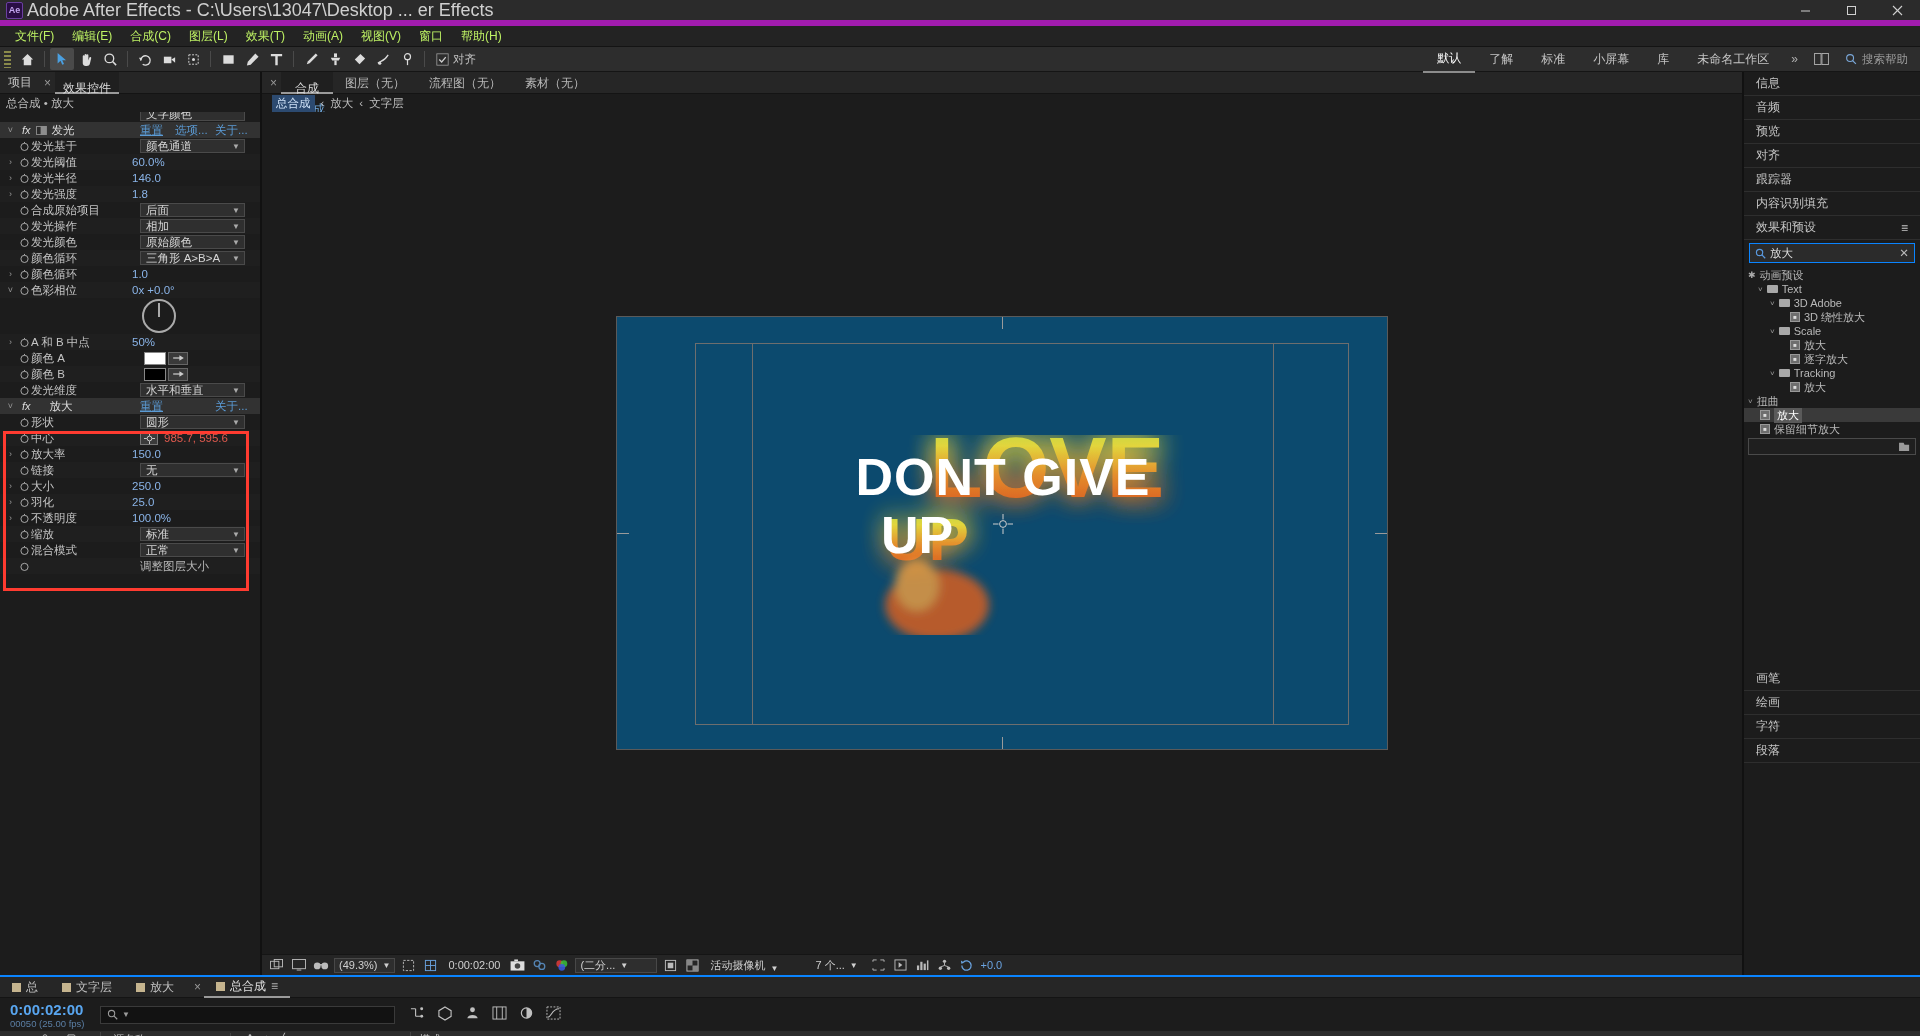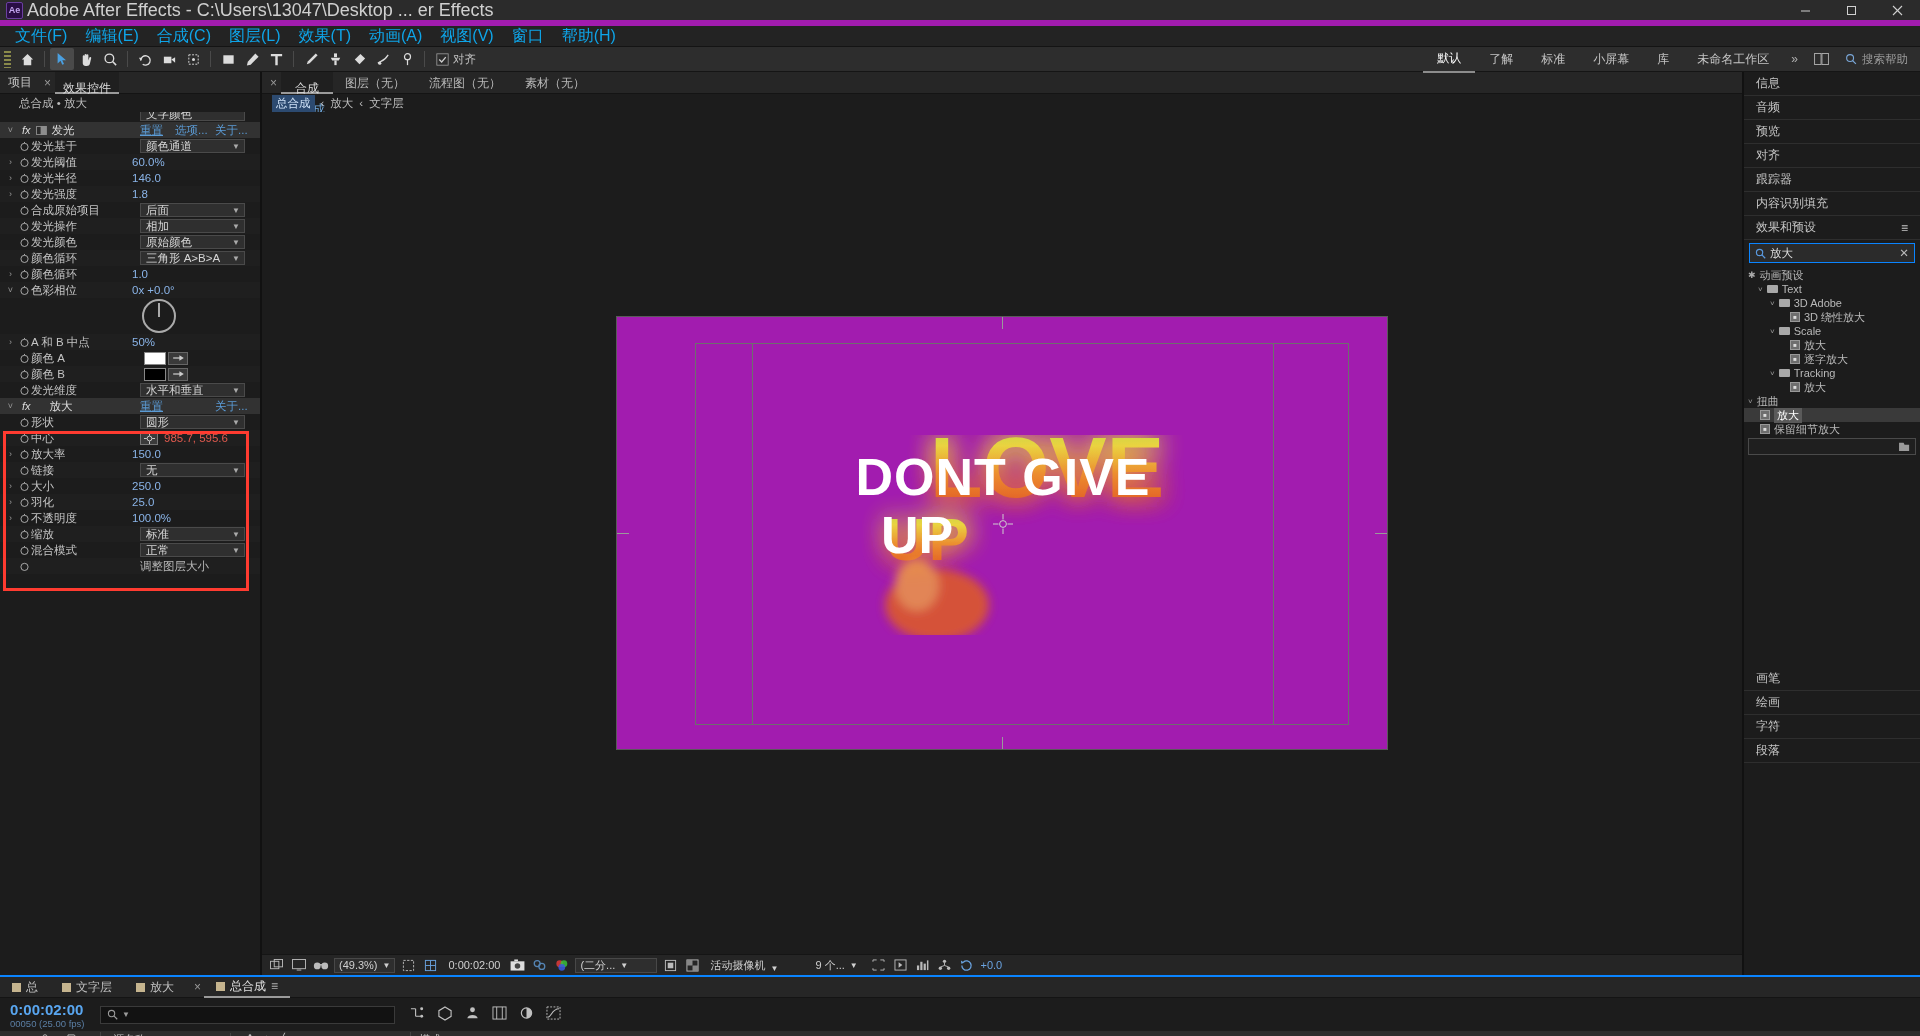--- a/index.html
+++ b/index.html
@@ -15,21 +15,21 @@
   
   #titlebar{height:26px;background:#2b2b2b;display:flex;align-items:center;border-bottom:6px solid #a21caf;}
   #ae-logo{width:17px;height:17px;margin-left:6px;background:#2a0d45;border:1px solid #6a3fa0;border-radius:2px;
            color:#c4a6ef;font-size:9px;font-weight:bold;display:flex;align-items:center;justify-content:center;}
   #title-text{margin-left:4px;color:#d0d0d0;font-size:18px;}
   #win-btns{margin-left:auto;display:flex;height:26px;}
   .win-btn{width:46px;height:26px;display:flex;align-items:center;justify-content:center;color:#d0d0d0;font-size:13px;}
 
   
   #menubar{height:21px;background:#232323;display:flex;align-items:center;padding-left:6px;border-bottom:1px solid #141414;}
-  .menu-item{padding:2px 9px;color:#0ea5e9;font-size:16px;}
+  .menu-item{padding:2px 9px;color:#bef264;font-size:12px;}
 
   
   #toolbar{height:25px;background:#2d2d2d;display:flex;align-items:center;border-bottom:1px solid #151515;position:relative;}
   #grip{width:7px;height:17px;margin:0 4px;background:
      repeating-linear-gradient(to bottom,#8a8a4a 0 2px,transparent 2px 4px);}
   .tool{width:24px;height:22px;display:flex;align-items:center;justify-content:center;color:#ccc;}
   .tool svg{display:block;}
   .tool.active{background:#4a4a4a;border-radius:2px;}
   .tsep{width:1px;height:16px;background:#4a4a4a;margin:0 5px;}
   #snap{display:flex;align-items:center;gap:4px;margin-left:6px;color:#c0c0c0;font-size:11.5px;}
@@ -43,21 +43,21 @@
   
   #work{display:flex;height:903px;}
 
   
   #left{width:262px;background:#1c1c1c;border-right:2px solid #111;display:flex;flex-direction:column;}
   .panel-tabs{height:22px;background:#262626;display:flex;align-items:center;font-size:12px;border-bottom:1px solid #141414;}
   .ptab{display:flex;align-items:center;gap:4px;padding:0 8px;height:22px;color:#c0c0c0;}
   .ptab.active{color:#dcdcdc;border-bottom:2px solid #9a9a9a;background:#1f1f1f;flex-direction:column;}
   .sq{width:9px;height:9px;background:#c5b48e;display:inline-block;}
   .hl-blue{color:#6fa8dc;}
-  #ec-bread{height:18px;display:flex;align-items:center;padding-left:19px;font-size:11.5px;color:#bdbdbd;gap:5px;background:#1c1c1c;}
+  #ec-bread{height:18px;display:flex;align-items:center;padding-left:6px;font-size:11.5px;color:#bdbdbd;gap:5px;background:#1c1c1c;}
   #ec-body{flex:1;overflow:hidden;position:relative;background:#1c1c1c;}
   .fxhdr{display:flex;align-items:center;height:16px;background:#323232;font-size:11.5px;padding-left:4px;gap:5px;}
   .prow{display:flex;align-items:center;height:16px;font-size:11.5px;padding-left:4px;}
   .prow:nth-child(even){background:#1f1f1f;}
   .twirl{width:13px;text-align:center;color:#9a9a9a;font-size:9px;}
   .stopw{width:14px;display:flex;align-items:center;justify-content:center;}
   .pname{color:#c4c4c4;white-space:nowrap;}
   .pval{position:absolute;left:132px;color:#8ab4e8;font-size:11.5px;}
   .pdrop{position:absolute;left:140px;width:105px;height:14px;background:#2f2f2f;border:1px solid #4a4a4a;
          color:#d5d5d5;font-size:11.5px;padding-left:5px;line-height:13px;display:flex;align-items:center;justify-content:space-between;padding-right:4px;}
@@ -71,21 +71,21 @@
   .xybtn{position:absolute;left:140px;width:18px;height:14px;background:#3b3b3b;border:1px solid #777;
          display:flex;align-items:center;justify-content:center;}
 
   
   #center{flex:1;background:#1c1c1c;display:flex;flex-direction:column;border-right:2px solid #111;}
   #comp-tabs{height:22px;background:#262626;display:flex;align-items:center;font-size:12px;border-bottom:1px solid #141414;}
   .ctab{padding:0 12px;color:#b8b8b8;line-height:22px;}
   #comp-bread{height:18px;display:flex;align-items:center;padding-left:10px;gap:6px;font-size:11.5px;color:#bdbdbd;}
   .bread-sel{background:#2c4a70;color:#cfe2f7;padding:1px 4px;}
   #viewer{flex:1;background:#1c1c1c;display:flex;align-items:center;justify-content:center;position:relative;}
-  #canvas-frame{width:772px;height:434px;background:#a21caf;border:1px solid #5a5a5a;position:relative;overflow:hidden;}
+  #canvas-frame{width:772px;height:434px;background:#0c4a6e;border:1px solid #5a5a5a;position:relative;overflow:hidden;}
   #inner-guide{position:absolute;left:78px;top:26px;right:38px;bottom:24px;border:1px solid #6e6e6e;}
   .guide-v{position:absolute;top:26px;bottom:24px;width:1px;background:#6e6e6e;}
   .tick{position:absolute;background:#9a9a9a;}
   #glowtext{position:absolute;left:0;right:0;top:118px;text-align:center;pointer-events:none;}
   #crosshair{position:absolute;left:386px;top:207px;width:20px;height:20px;transform:translate(-50%,-50%);}
   #viewer-toolbar{height:21px;background:#252525;display:flex;align-items:center;gap:5px;padding:0 6px;font-size:11px;color:#c0c0c0;border-top:1px solid #151515;}
   .vt-ic{width:17px;height:15px;display:flex;align-items:center;justify-content:center;}
   .vt-drop{height:15px;background:#2e2e2e;border:1px solid #484848;display:flex;align-items:center;padding:0 4px;gap:5px;font-size:11px;color:#d0d0d0;}
 
   
@@ -793,21 +793,21 @@
             <rect x="1" y="1" width="12" height="12" fill="none" stroke="#bbb"></rect>
             <rect x="1" y="1" width="6" height="6" fill="#888"></rect>
             <rect x="7" y="7" width="6" height="6" fill="#888"></rect>
           </svg>
         </span>
       <span class="vt-drop" style="width:100px;border:none;background:none;align-items:flex-end;">
         <span>活动摄像机</span>
         <span style="font-size:8px;">▼</span>
       </span>
       <span class="vt-drop" style="width:54px;border:none;background:none;">
-        <span>9 个...</span>
+        <span>7 个...</span>
         <span style="font-size:8px;">▼</span>
       </span>
       <span class="vt-ic">
           <svg width="13" height="12" viewBox="0 0 14 13">
             <path d="M1 3 V1 H5 M9 1 H13 V3 M13 10 V12 H9 M5 12 H1 V10" fill="none" stroke="#bbb"></path>
           </svg>
         </span>
       <span class="vt-ic">
           <svg width="13" height="12" viewBox="0 0 14 13">
             <rect x="1" y="1" width="12" height="11" fill="none" stroke="#bbb"></rect>

